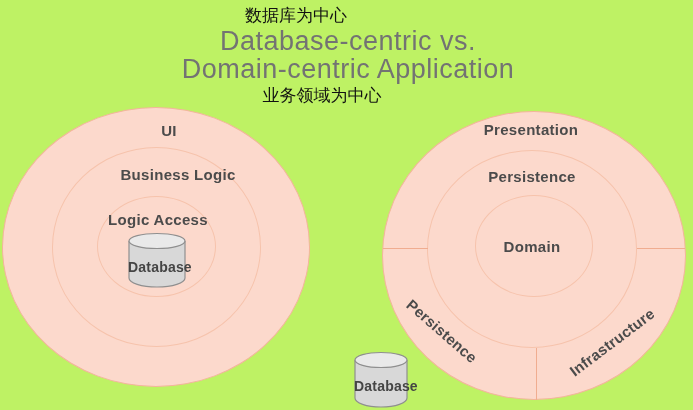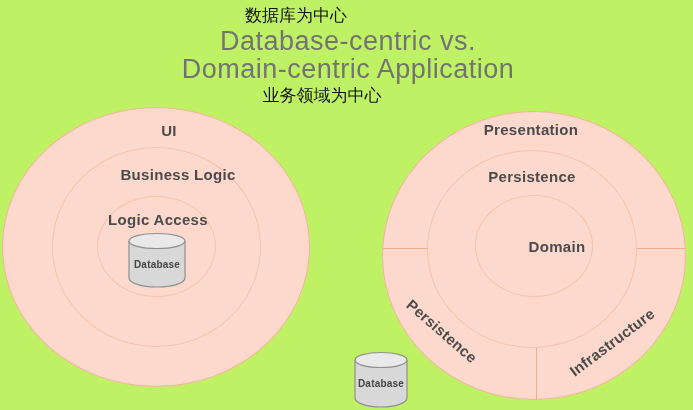--- a/index.html
+++ b/index.html
@@ -25,22 +25,22 @@
   .ring-label{
     position:absolute;transform:translate(-50%,-50%);
     font-size:15px;font-weight:600;color:#4b4b4b;letter-spacing:0.3px;white-space:nowrap;
   }
   .ring-label.rot-cw{transform:translate(-50%,-50%) rotate(41deg);}
   .ring-label.rot-ccw{transform:translate(-50%,-50%) rotate(-37deg);}
   .divider{position:absolute;background:#f0ad90;}
   .cylinder{position:absolute;}
   .cylinder svg{display:block;}
   .cylinder .cyl-label{
-    position:absolute;left:0;top:48%;width:100%;text-align:center;
-    font-size:10px;font-weight:600;color:#454545;letter-spacing:0.2px;
+    position:absolute;left:0;top:48%;width:100%;text-align:left;
+    font-size:14px;font-weight:600;color:#454545;letter-spacing:0.2px;
   }
 </style>
 </head>
 <body>
 
 <div class="canvas">
 
   <div class="zh-caption" style="left:296px;top:4px;">数据库为中心</div>
 
   <div class="title">
@@ -72,21 +72,21 @@
     <div class="ellipse" style="left:382px;top:111px;width:304px;height:289px;"></div>
     <div class="ellipse inner-ring" style="left:427px;top:150px;width:210px;height:198px;"></div>
     <div class="ellipse inner-ring" style="left:475px;top:195px;width:118px;height:102px;"></div>
 
     <div class="divider" style="left:383px;top:248px;width:45px;height:1px;"></div>
     <div class="divider" style="left:637px;top:248px;width:48px;height:1px;"></div>
     <div class="divider" style="left:536px;top:348px;width:1px;height:52px;"></div>
 
     <div class="ring-label" style="left:531px;top:129px;">Presentation</div>
     <div class="ring-label" style="left:532px;top:176px;">Persistence</div>
-    <div class="ring-label" style="left:532px;top:246px;margin-left:25px;">Domain</div>
+    <div class="ring-label" style="left:532px;top:246px;">Domain</div>
     <div class="ring-label rot-cw" style="left:442px;top:331px;">Persistence</div>
     <div class="ring-label rot-ccw" style="left:612px;top:342px;">Infrastructure</div>
 
     <div class="cylinder" style="left:354px;top:351px;width:54px;height:57px;">
       <svg width="54" height="57" viewBox="0 0 54 57">
         <path d="M1 9 V47 C1 52 12.6 56 27 56 C41.4 56 53 52 53 47 V9" fill="#d8d8d8" stroke="#8f8f8f" stroke-width="1.2"></path>
         <ellipse cx="27" cy="9" rx="26" ry="7.5" fill="#e9e9e9" stroke="#8f8f8f" stroke-width="1.2"></ellipse>
       </svg>
       <div class="cyl-label">Database</div>
     </div>

